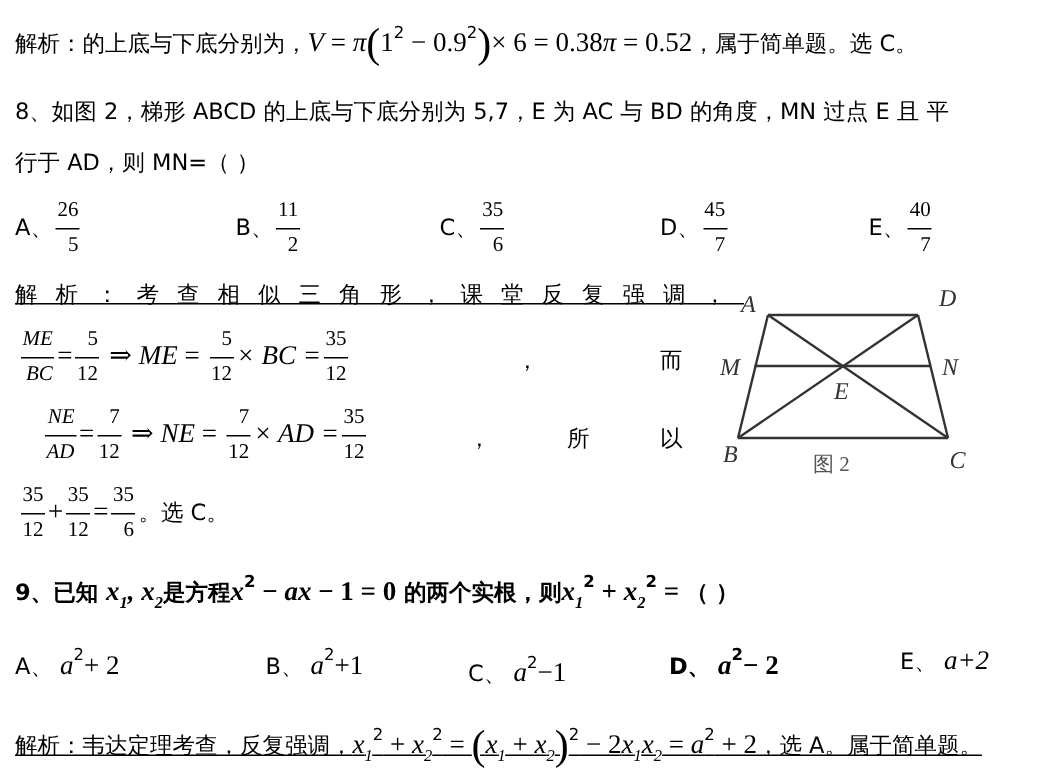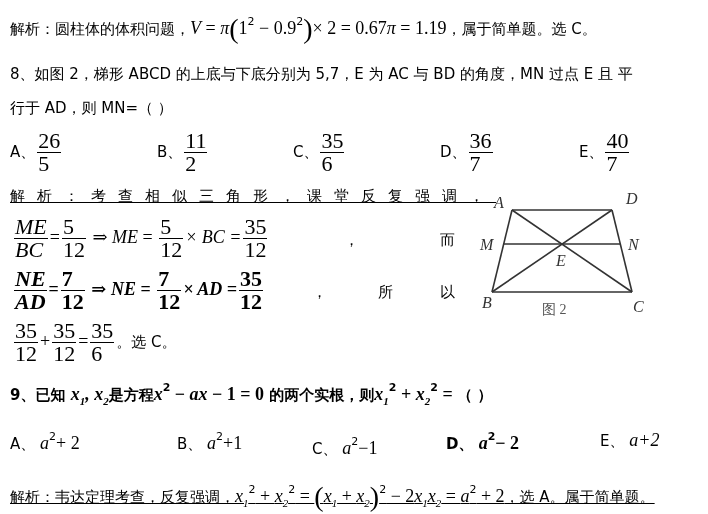--- a/index.html
+++ b/index.html
@@ -1,66 +1,66 @@
 <!DOCTYPE html>
 <html><head>
 <meta charset="utf-8">
 <style>
   html, body { margin:0; padding:0; background:#ffffff; }
   body { width:708px; height:514px; position:relative; overflow:hidden; color:#000;
          font-family:"DejaVu Sans", "Liberation Sans", sans-serif; }
   .line { position:absolute; left:10px; white-space:nowrap; font-size:15px; line-height:20px; }
   .m { font-family:"Liberation Serif", "DejaVu Serif", serif; font-size:18px; }
   .mi { font-family:"Liberation Serif", "DejaVu Serif", serif; font-style:italic; font-size:18px; }
-  .frac { display:inline-block; vertical-align:middle; text-align:left; font-family:"Liberation Serif", serif; font-size:22px; line-height:22px; margin:0 2px; }
+  .frac { display:inline-block; vertical-align:middle; text-align:right; font-family:"Liberation Serif", serif; font-size:14px; line-height:22px; margin:0 2px; }
   .frac > span { display:block; padding:0 1px; }
   .frac .num { border-bottom:1.3px solid #000; }
   .frac.it > span { font-style:italic; }
   sup { font-size:11px; vertical-align:9px; }
   sub { font-size:11px; vertical-align:-5px; }
   .opt { position:absolute; white-space:nowrap; font-size:15px; }
   .spread { letter-spacing:12px; }
   .big-paren { font-family:"Liberation Serif", serif; font-size:28px; vertical-align:-4px; font-weight:lighter; }
   #fig { position:absolute; left:476px; top:186px; }
 </style>
 </head>
 <body>
 
 <div class="line" style="top:12px;">
-  <span>解析：圆柱体的体积问题，</span><span class="mi">V</span><span class="m"> = </span><span class="mi">π</span><span class="big-paren">(</span><span class="m">1</span><sup>2</sup><span class="m"> − 0.9</span><sup>2</sup><span class="big-paren">)</span><span class="m">× 2 = 0.67</span><span class="mi">π</span><span class="m"> = 1.19</span><span>，属于简单题。选 C。</span>
+  <span>解析：的上底与下底分别为，</span><span class="mi">V</span><span class="m"> = </span><span class="mi">π</span><span class="big-paren">(</span><span class="m">1</span><sup>2</sup><span class="m"> − 0.9</span><sup>2</sup><span class="big-paren">)</span><span class="m">× 6 = 0.38</span><span class="mi">π</span><span class="m"> = 0.52</span><span>，属于简单题。选 C。</span>
 </div>
 
 <div class="line" style="top:64px;">8、如图 2，梯形 ABCD 的上底与下底分别为 5,7，E 为 AC 与 BD 的角度，MN 过点  E  且  平</div>
 <div class="line" style="top:98px;">行于 AD，则 MN=（              ）</div>
 
 <div class="opt" style="left:10px;top:130px;">
   <span>A、</span><span class="frac"><span class="num">26</span><span>5</span></span>
 </div>
 <div class="opt" style="left:157px;top:130px;">
   <span>B、</span><span class="frac"><span class="num">11</span><span>2</span></span>
 </div>
 <div class="opt" style="left:293px;top:130px;">
   <span>C、</span><span class="frac"><span class="num">35</span><span>6</span></span>
 </div>
 <div class="opt" style="left:440px;top:130px;">
-  <span>D、</span><span class="frac"><span class="num">36</span><span>7</span></span>
+  <span>D、</span><span class="frac"><span class="num">45</span><span>7</span></span>
 </div>
 <div class="opt" style="left:579px;top:130px;">
   <span>E、</span><span class="frac"><span class="num">40</span><span>7</span></span>
 </div>
 
 <div class="line spread" style="top:186px;text-decoration:underline;">解析：考查相似三角形，课堂反复强调，</div>
 
 <div class="line" style="top:216px;left:12px;">
   <span class="frac it"><span class="num">ME</span><span>BC</span></span><span class="m">=</span><span class="frac"><span class="num">5</span><span>12</span></span><span class="m"> ⇒ </span><span class="mi">ME</span><span class="m"> = </span><span class="frac"><span class="num">5</span><span>12</span></span><span class="mi">× BC =</span><span class="frac"><span class="num">35</span><span>12</span></span>
 </div>
 <div class="line" style="top:230px;left:344px;">，</div>
 <div class="line" style="top:230px;left:440px;">而</div>
 
-<div class="line" style="top:268px;left:12px;font-weight:bold;">
+<div class="line" style="top:268px;left:28px;">
   <span class="frac it"><span class="num">NE</span><span>AD</span></span><span class="m">=</span><span class="frac"><span class="num">7</span><span>12</span></span><span class="m"> ⇒ </span><span class="mi">NE</span><span class="m"> = </span><span class="frac"><span class="num">7</span><span>12</span></span><span class="mi">× AD =</span><span class="frac"><span class="num">35</span><span>12</span></span>
 </div>
 <div class="line" style="top:282px;left:312px;">，</div>
 <div class="line" style="top:282px;left:378px;">所</div>
 <div class="line" style="top:282px;left:440px;">以</div>
 
 <div class="line" style="top:320px;left:12px;">
   <span class="frac"><span class="num">35</span><span>12</span></span><span class="m">+</span><span class="frac"><span class="num">35</span><span>12</span></span><span class="m">=</span><span class="frac"><span class="num">35</span><span>6</span></span><span>。选 C。</span>
 </div>
 

